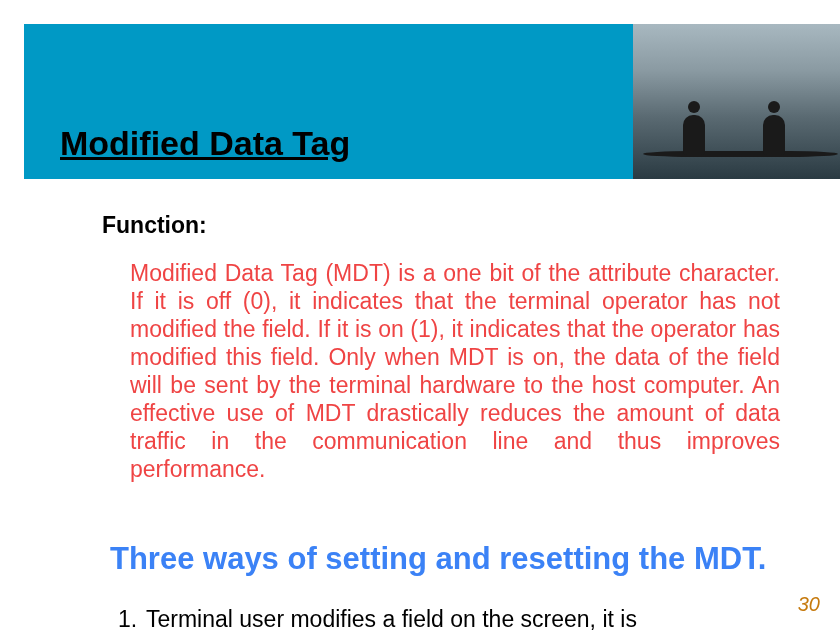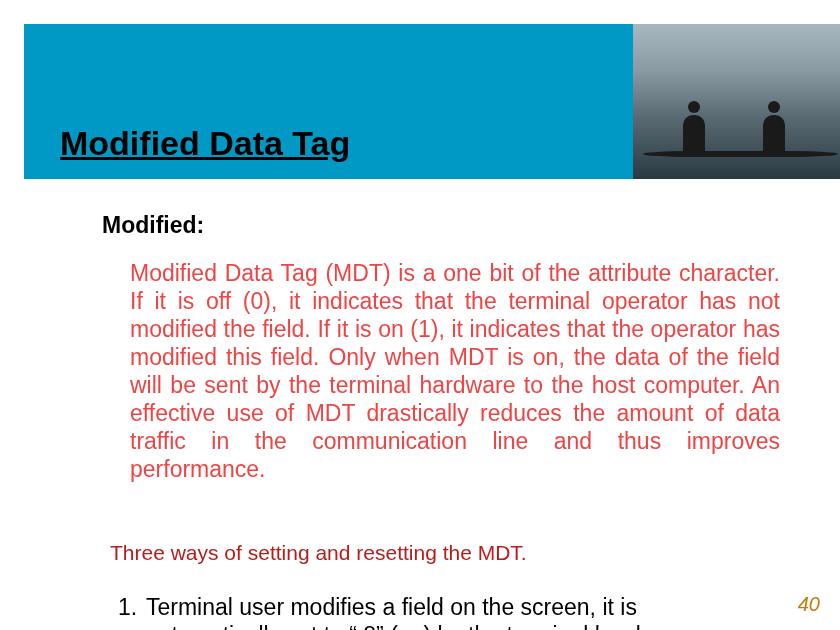--- a/index.html
+++ b/index.html
@@ -94,23 +94,23 @@
     font-size: 23px;
     color: #ef4444;
     line-height: 1.22;
     text-align: justify;
     margin-left: 28px;
   }
   .ways-block {
     margin-top: 34px;
   }
   .ways-label {
-    font-size: 21px;
-    font-weight: normal;
-    color: #b91c1c;
+    font-size: 31px;
+    font-weight: bold;
+    color: #3b82f6;
     margin-bottom: 4px;
   }
   .list-item {
     font-size: 23px;
     color: #000;
     line-height: 1.22;
     margin-left: 0;
     display: flex;
   }
   .list-num {
@@ -136,27 +136,27 @@
     <div class="photo-area">
       <div class="figure f1"></div>
       <div class="figure f2"></div>
     </div>
     <div class="title-block">
       <h1>Modified Data Tag</h1>
     </div>
   </div>
 
   <div class="body">
-    <div class="section-label">Modified:</div>
+    <div class="section-label">Function:</div>
     <div class="para">Modified Data Tag (MDT) is a one bit of the attribute character. If it is off (0), it indicates that the terminal operator has not modified the field. If it is on (1), it indicates that the operator has modified this field. Only when MDT is on, the data of the field will be sent by the terminal hardware to the host computer.  An effective use of MDT drastically reduces the amount of data traffic in the communication line and thus improves performance.</div>
 
     <div class="ways-block">
       <div class="ways-label">Three ways of setting and resetting the MDT.</div>
       <div class="list-item">
         <span class="list-num">1.</span>
         <span>Terminal user modifies a field on the screen, it is automatically set to “ 8” (on) by the terminal hardware.</span>
       </div>
     </div>
   </div>
 
-  <div class="page-num">40</div>
+  <div class="page-num">30</div>
 
 </div>
 
 </body></html>

